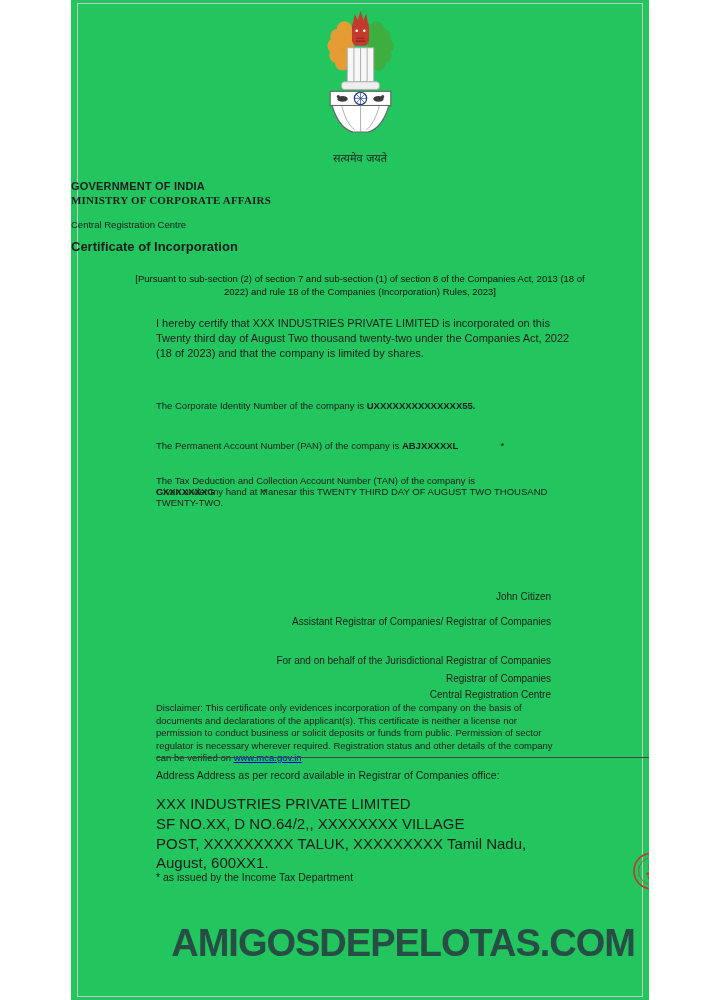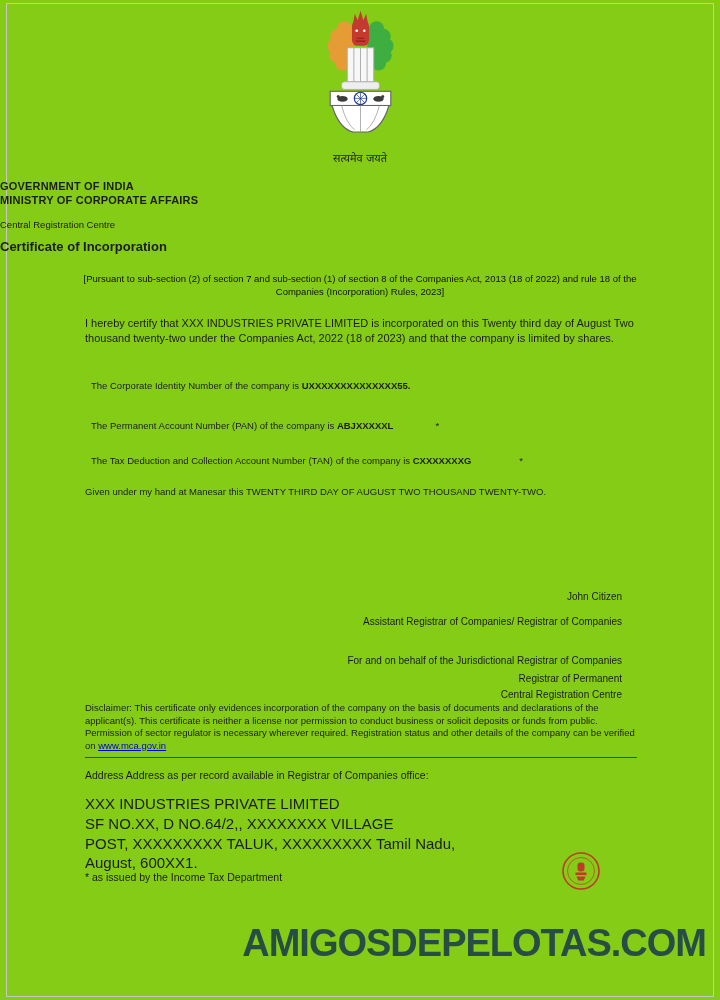--- a/index.html
+++ b/index.html
@@ -1,45 +1,45 @@
 <!DOCTYPE html>
 <html><head>
 <meta charset="utf-8">
 <style>
   * { margin:0; padding:0; box-sizing:border-box; }
   html,body { background:#ffffff; }
   .page {
     position:relative;
-    width:720px; height:1000px;
+    width:578px; height:1000px;
     margin:0 auto;
-    background:#84cc16;
+    background:#22c55e;
     font-family:"Liberation Sans", sans-serif;
     color:#1c1c1c;
     overflow:hidden;
   }
   .frame {
     position:absolute; left:6px; top:3px; right:6px; bottom:3px;
     border:1px solid #c6c6c6;
     pointer-events:none;
   }
   .abs { position:absolute; }
   .center { text-align:left; }
   .emblem-wrap { left:0; right:0; top:8px; text-align:center; }
   .motto {
     left:0; right:0; top:150px; text-align:center;
     font-family:"DejaVu Sans", sans-serif;
     font-size:11px; color:#222;
   }
   .gov   { left:0; right:0; top:180px; font-size:11px; font-weight:bold; letter-spacing:.2px; }
-  .min   { left:0; right:0; top:194px; font-size:11px; font-weight:bold; letter-spacing:.2px; }
+  .min   { left:0; right:0; top:194px; font-size:11px; font-weight:bold; letter-spacing:.2px;font-family:Liberation Serif, serif; }
   .crc   { left:0; right:0; top:219px; font-size:9.5px; }
   .title { left:0; right:0; top:239px; font-size:13px; font-weight:bold; }
   .pursuant { left:60px; right:60px; top:273px; font-size:9.5px; line-height:1.35; text-align:center; color:#111; }
   .certify { left:85px; right:78px; top:316px; font-size:11px; line-height:1.35; }
-  .numline { left:91px; right:78px; font-size:9.5px; }
+  .numline { left:85px; right:78px; font-size:9.5px;margin-top:20px; }
   .cin { top:380px; }
   .pan { top:420px; }
   .tan { top:455px; }
   .numline b { font-size:9.5px; }
   .ast-pan { margin-left:42px; }
   .ast-tan { margin-left:48px; }
   .given { left:85px; right:78px; top:486px; font-size:9.5px; }
   .ds-block { left:479px; width:158px; top:505px; font-size:7.5px; line-height:1.25; color:#222; }
   .ds-block .p2 { margin-top:7px; }
   .sig-stack { left:85px; right:98px; top:591px; text-align:right; font-size:10px; }
@@ -143,21 +143,21 @@
     <span>The Tax Deduction and Collection Account Number (TAN) of the company is </span><b>CXXXXXXXG</b><span class="ast-tan">*</span>
   </div>
 
   <div class="abs given">Given under my hand at Manesar this TWENTY THIRD DAY OF AUGUST TWO THOUSAND TWENTY-TWO.</div>
 
 
   <div class="abs sig-stack">
     <div class="name">John Citizen</div>
     <div class="r0">Assistant Registrar of Companies/ Registrar of Companies</div>
     <div class="r1">For and on behalf of the Jurisdictional Registrar of Companies</div>
-    <div class="r2">Registrar of Permanent</div>
+    <div class="r2">Registrar of Companies</div>
     <div class="r3">Central Registration Centre</div>
   </div>
 
   <div class="abs disclaimer">
     <span>Disclaimer: This certificate only evidences incorporation of the company on the basis of documents and declarations of the applicant(s). This certificate is neither a license nor permission to conduct business or solicit deposits or funds from public. Permission of sector regulator is necessary wherever required. Registration status and other details of the company can be verified on </span><a>www.mca.gov.in</a>
   </div>
 
   <div class="abs hr"></div>
 
   <div class="abs mail-head">Address Address as per record available in Registrar of Companies office:</div>

